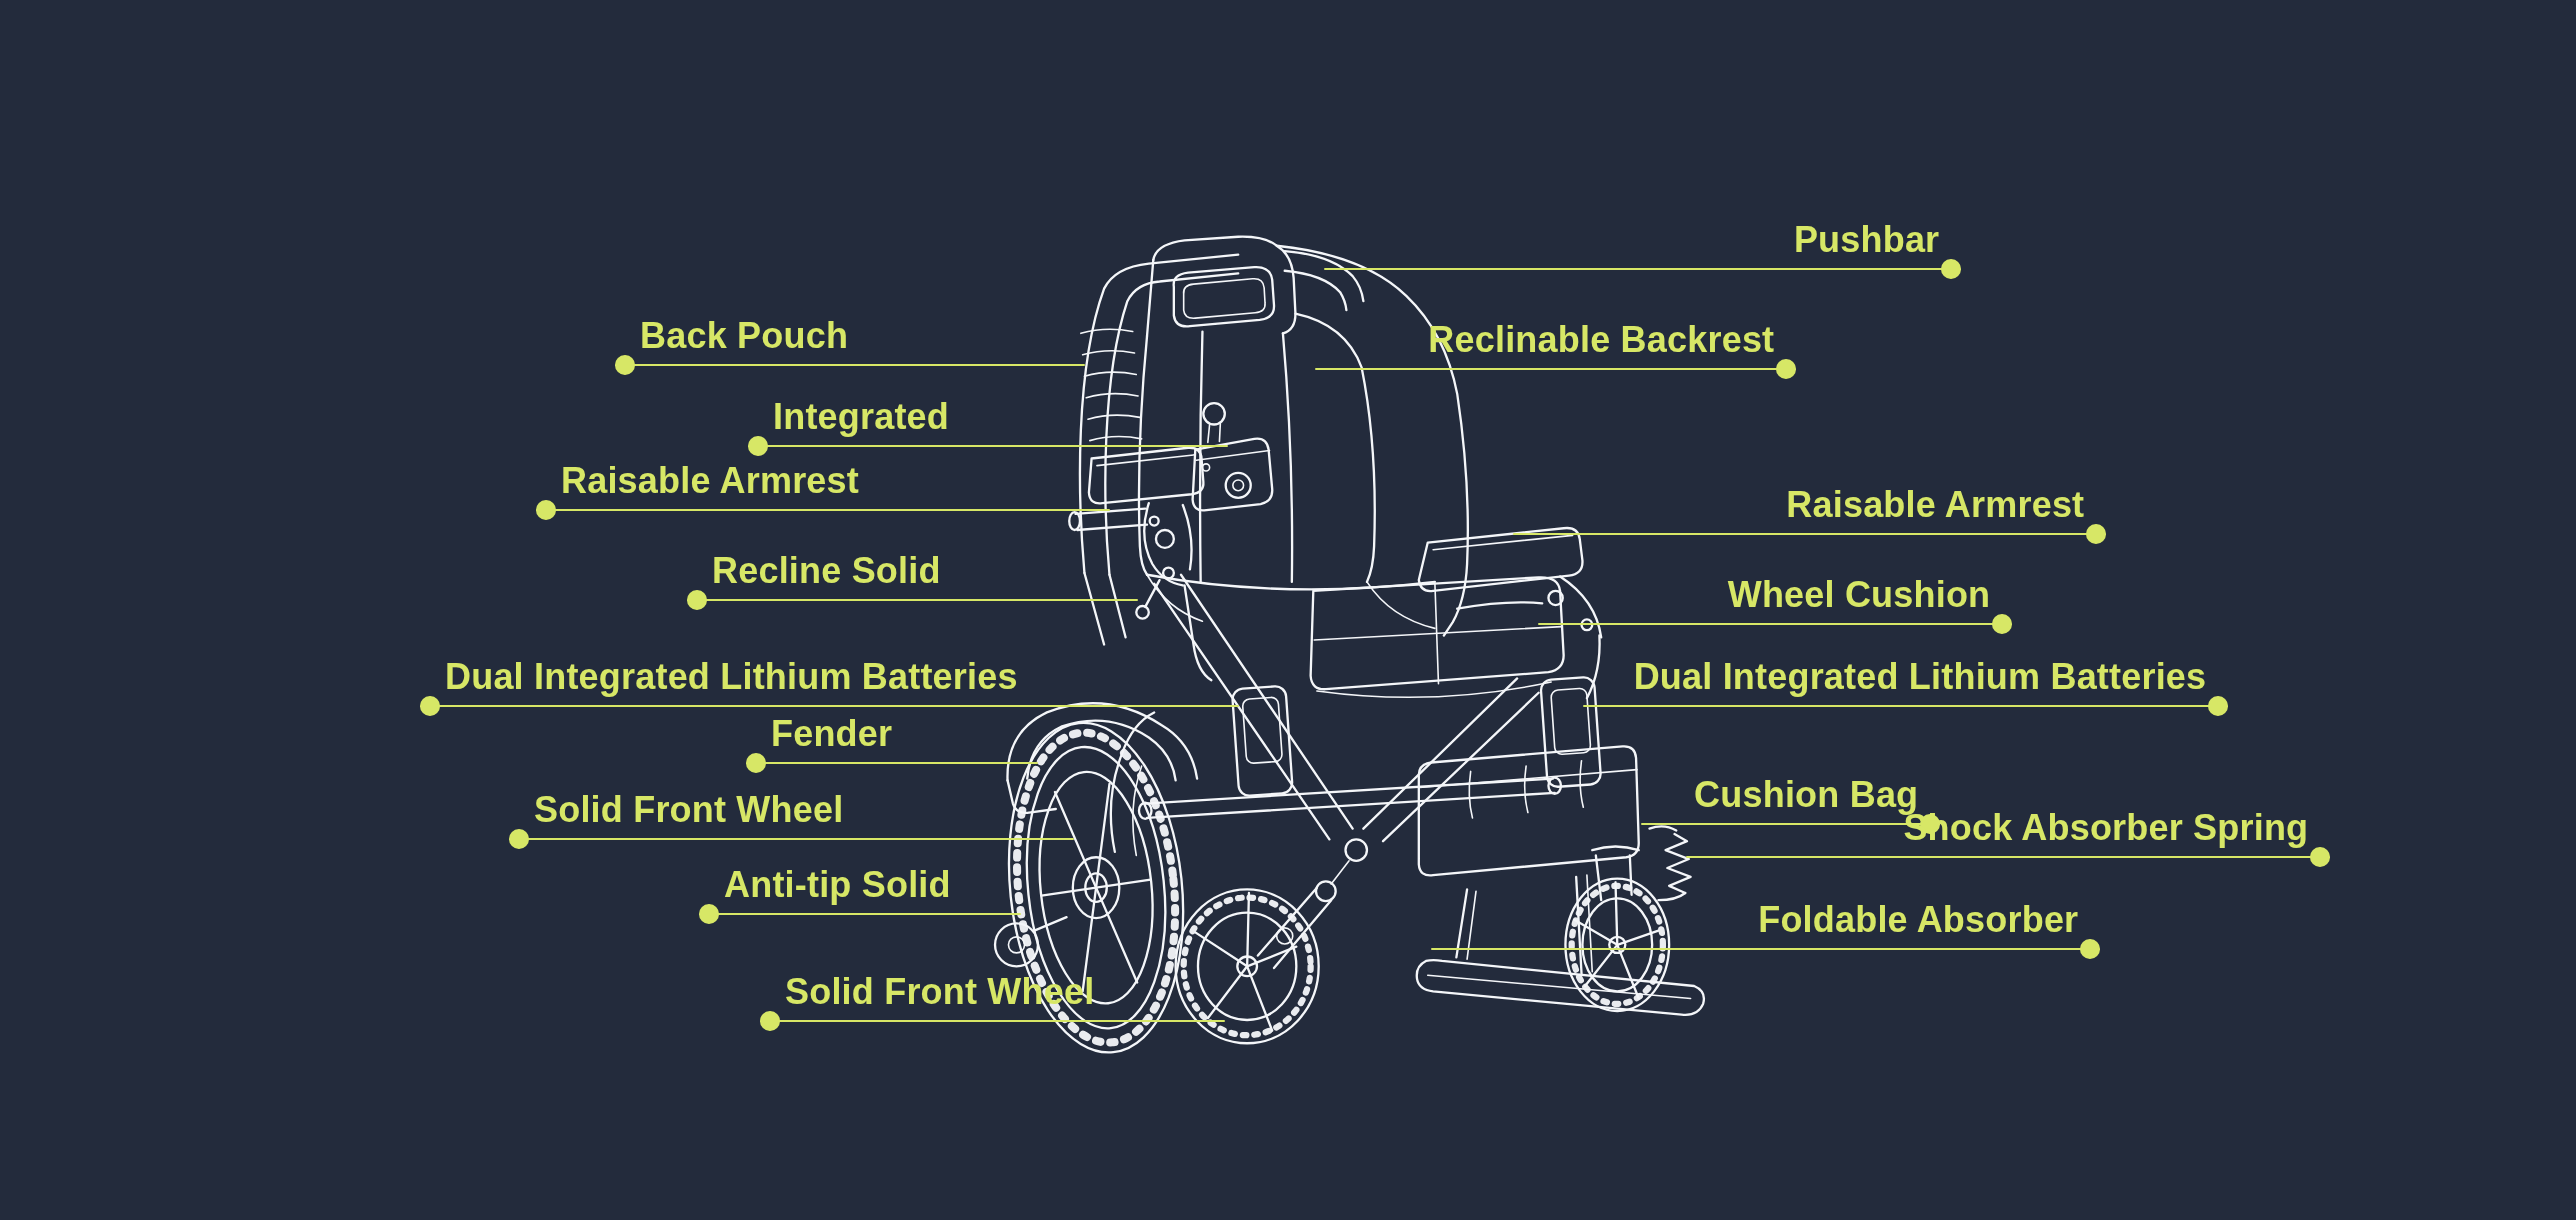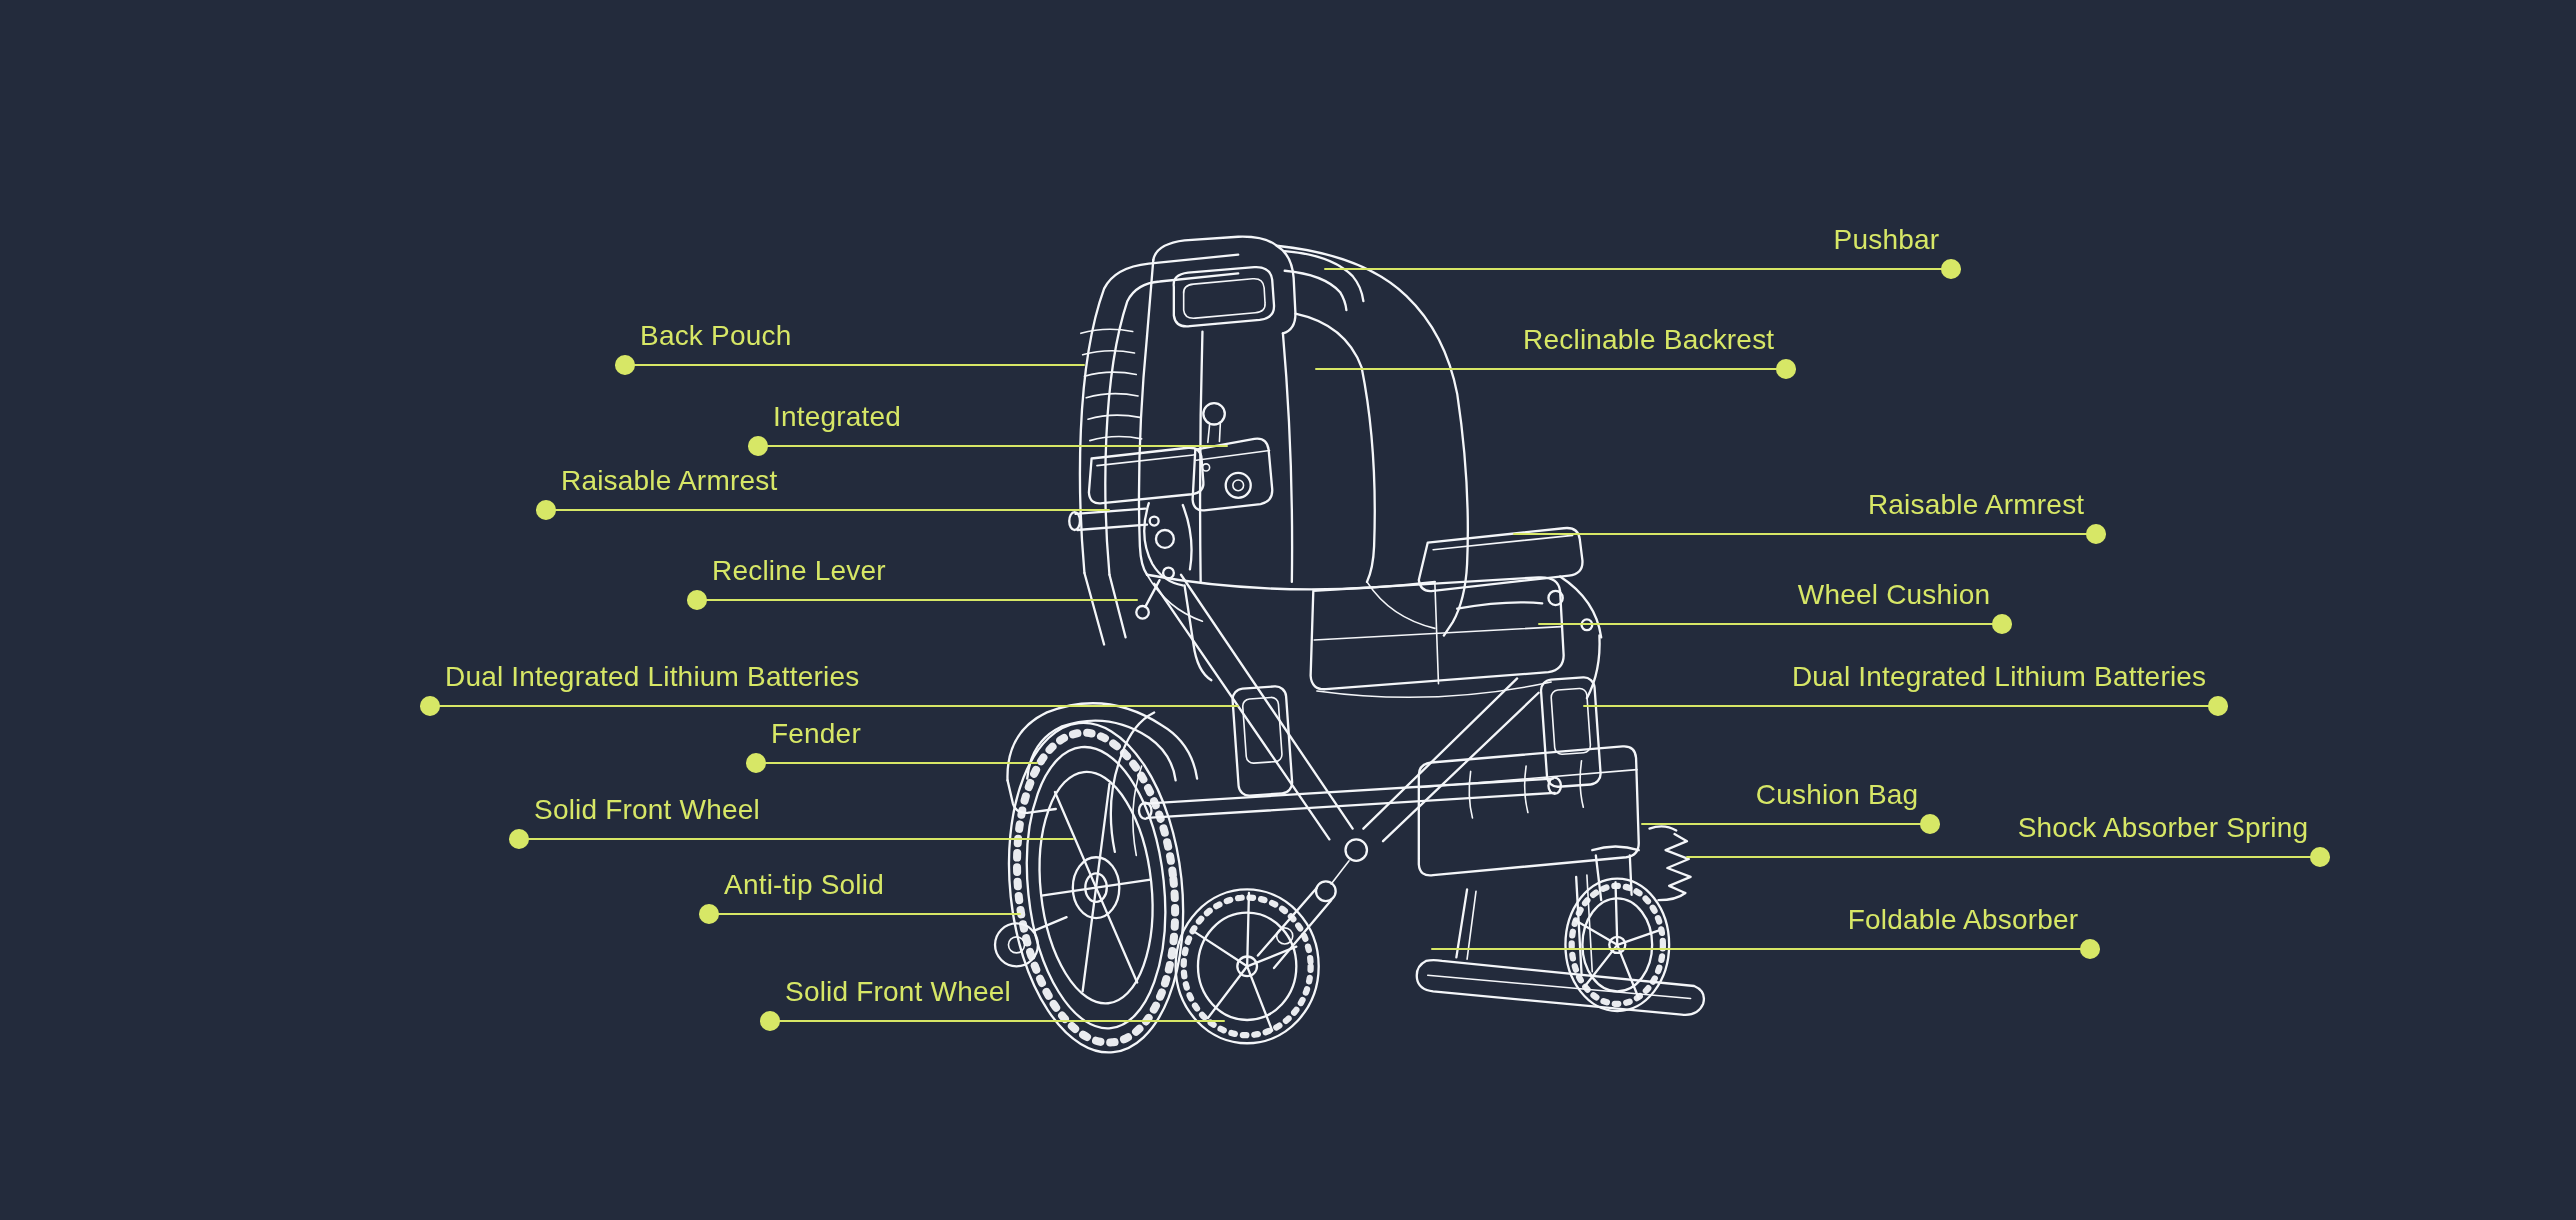--- a/index.html
+++ b/index.html
@@ -12,21 +12,21 @@
   .illustration svg{display:block;width:100%;height:100%;}
   .illustration path,.illustration ellipse,.illustration circle,.illustration rect,.illustration line{
     fill:none;stroke:currentColor;stroke-width:2.6;stroke-linecap:round;stroke-linejoin:round;
   }
   .thin{stroke-width:1.8 !important;}
   .tread{stroke-dasharray:5 11;stroke-width:9 !important;opacity:.95;}
   .treadS{stroke-dasharray:4 9;stroke-width:7 !important;opacity:.95;}
 
   .callout{position:absolute;z-index:5;}
   .callout-label{
-    font-size:28px;font-weight:400;line-height:36px;color:var(--accent,#D7E766);
+    font-size:36px;font-weight:700;line-height:36px;color:var(--accent,#D7E766);
     white-space:nowrap;margin-bottom:9.8px;letter-spacing:0.2px;
   }
   .leader{position:relative;height:2.7px;background:var(--accent,#D7E766);border-radius:1.8px;}
   .leader .dot{
     position:absolute;top:-8.5px;width:19.7px;height:19.7px;border-radius:50%;
     background:var(--accent,#D7E766);display:block;
   }
   .callout.left  .callout-label{text-align:left;padding-left:23px;}
   .callout.left  .leader .dot{left:-1.8px;}
   .callout.right .callout-label{text-align:right;padding-right:19.7px;}
@@ -239,21 +239,21 @@
         <i class="dot"></i>
       </div>
   </div>
   <div class="callout left" style="left:538px;top:463px;width:572px">
     <div class="callout-label">Raisable Armrest</div>
     <div class="leader">
         <i class="dot"></i>
       </div>
   </div>
   <div class="callout left" style="left:689px;top:553px;width:449px">
-    <div class="callout-label">Recline Lever</div>
+    <div class="callout-label">Recline Solid</div>
     <div class="leader">
         <i class="dot"></i>
       </div>
   </div>
   <div class="callout left" style="left:422px;top:659px;width:817px">
     <div class="callout-label">Dual Integrated Lithium Batteries</div>
     <div class="leader">
         <i class="dot"></i>
       </div>
   </div>

